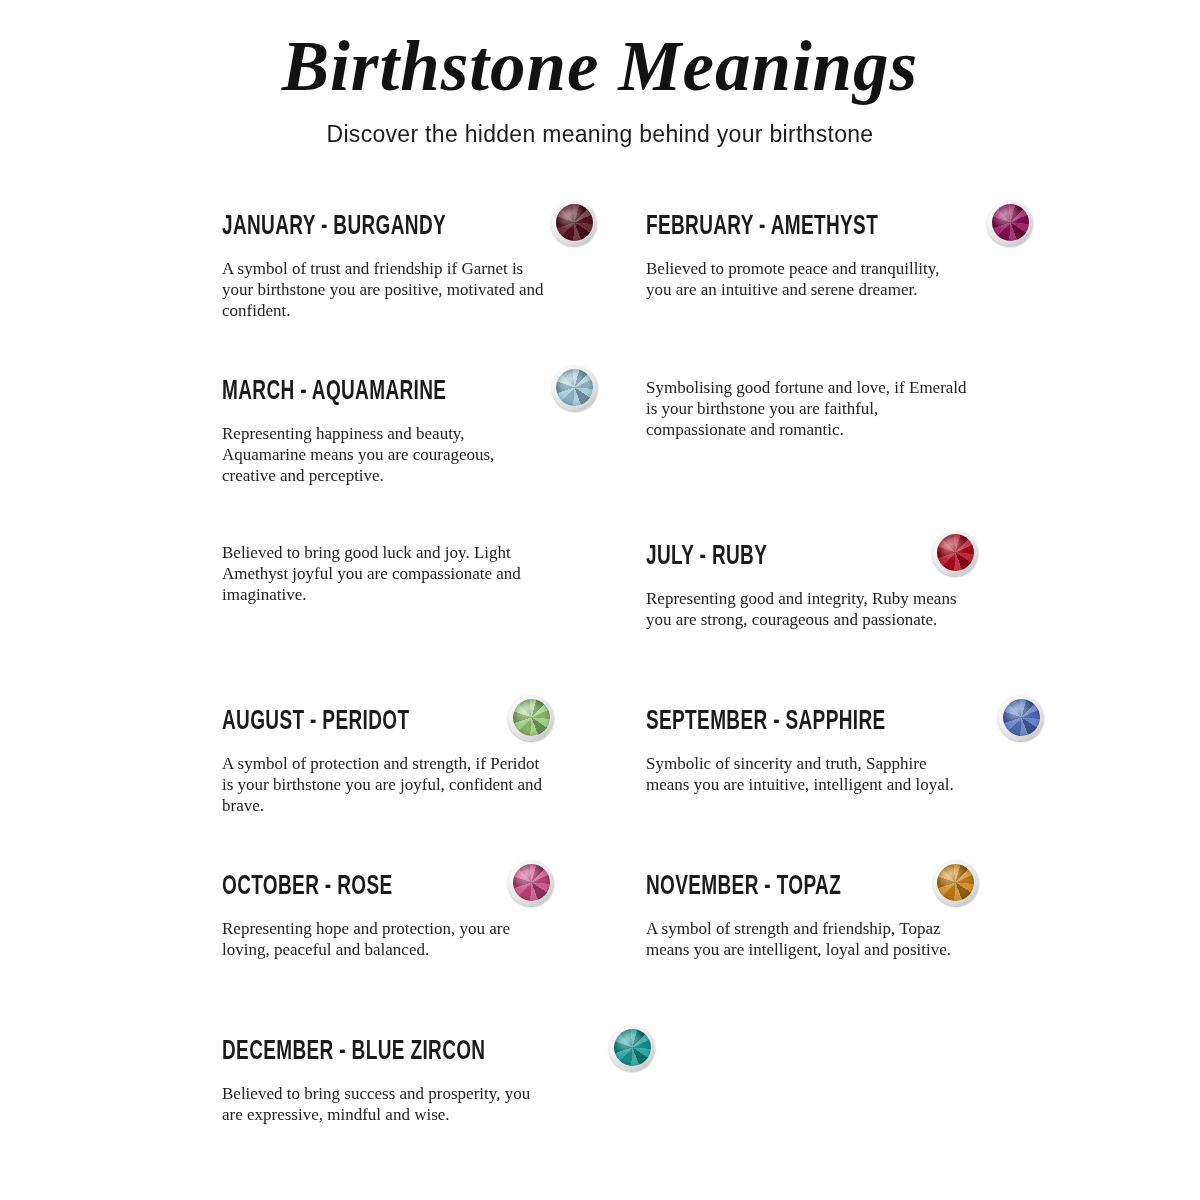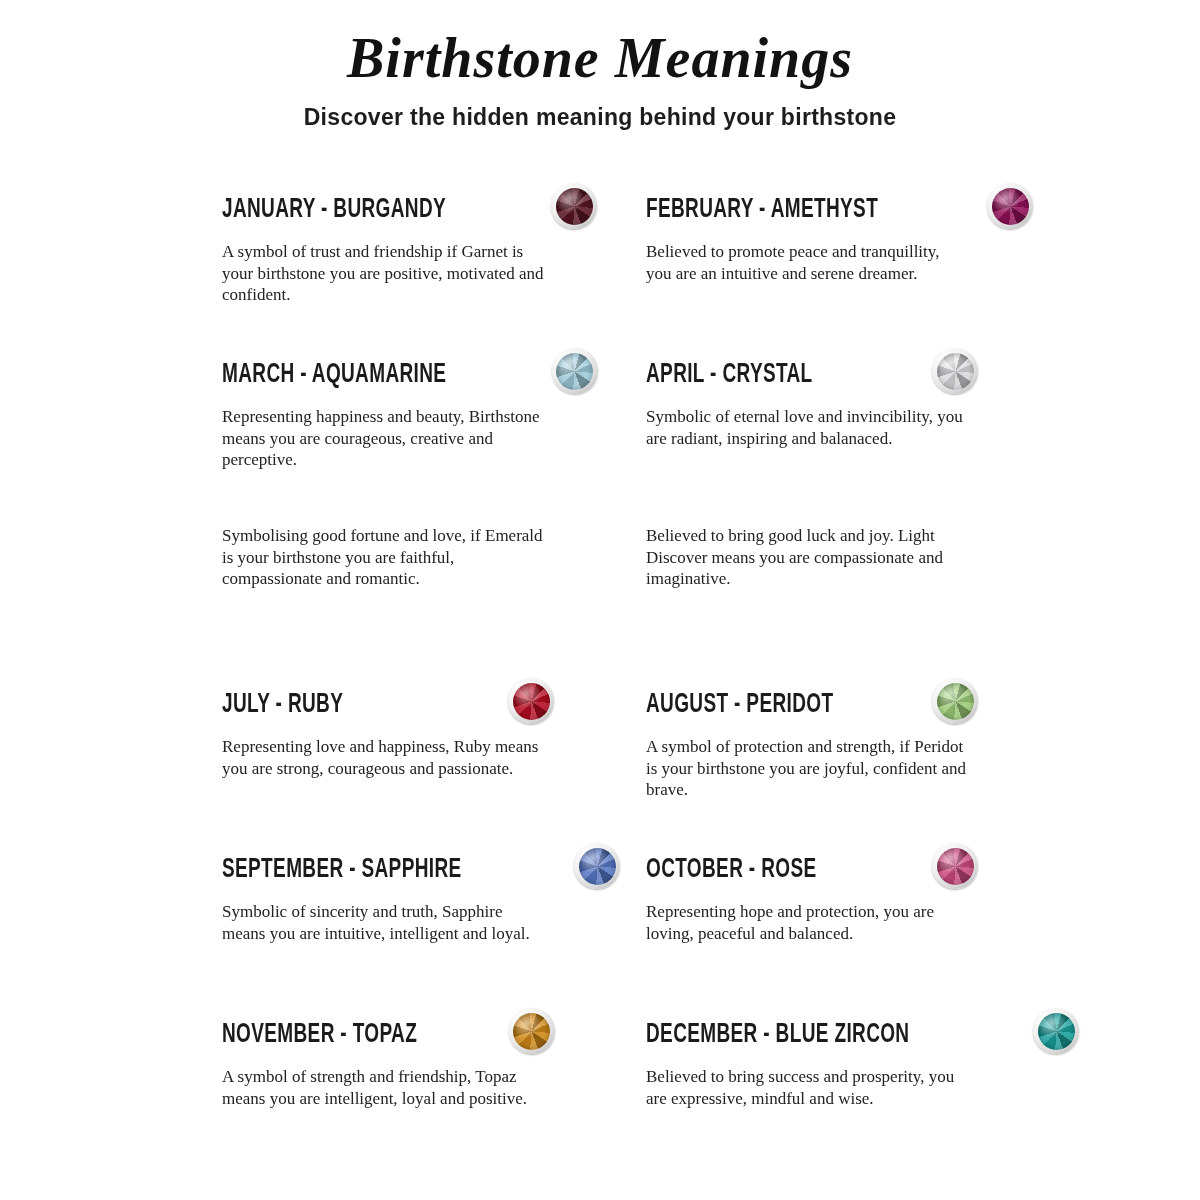--- a/index.html
+++ b/index.html
@@ -8,27 +8,27 @@
     background:#ffffff;
     font-family:"Liberation Serif", serif;
     color:#1c1c1c;
     overflow:hidden;
   }
   .header { text-align:center; padding-top:28px; }
   .title {
     margin:0;
     font-family:"Liberation Serif", serif;
     font-style:italic; font-weight:700;
-    font-size:56px; line-height:1.08;
+    font-size:71px; line-height:1.08;
     letter-spacing:1px; color:#121212;
   }
   .subtitle {
     margin:16px 0 16px;
     font-family:"Liberation Sans", sans-serif;
-    font-weight:700; font-size:23px; letter-spacing:.3px;
+    font-weight:400; font-size:23px; letter-spacing:.3px;
     color:#1d1d1d;
   }
   .grid {
     margin:52px auto 0;
     display:grid;
     grid-template-columns:332px 332px;
     column-gap:92px;
     grid-auto-rows:165px;
     justify-content:center;
   }
@@ -101,49 +101,40 @@
     <p class="entry-desc">Believed to promote peace and tranquillity, you are an intuitive and serene dreamer.</p>
   </section>
 
   <section class="entry">
     <div class="entry-head">
       <h2 class="entry-title">MARCH - AQUAMARINE</h2>
       <span class="gem" style="--gem: #a7d6e6;">
           <span class="gem-stone"></span>
         </span>
     </div>
-    <p class="entry-desc">Representing happiness and beauty, Birthstone means you are courageous, creative and perceptive.</p>
+    <p class="entry-desc">Representing happiness and beauty, Aquamarine means you are courageous, creative and perceptive.</p>
   </section>
 
-  <section class="entry">
-    <div class="entry-head">
-      <h2 class="entry-title">APRIL - CRYSTAL</h2>
-      <span class="gem" style="--gem: #e8e8ea;">
-          <span class="gem-stone"></span>
-        </span>
-    </div>
-    <p class="entry-desc">Symbolic of eternal love and invincibility, you are radiant, inspiring and balanaced.</p>
-  </section>
 
   <section class="entry">
     <p class="entry-desc">Symbolising good fortune and love, if Emerald is your birthstone you are faithful, compassionate and romantic.</p>
   </section>
 
   <section class="entry">
-    <p class="entry-desc">Believed to bring good luck and joy. Light Discover means you are compassionate and imaginative.</p>
+    <p class="entry-desc">Believed to bring good luck and joy. Light Amethyst joyful you are compassionate and imaginative.</p>
   </section>
 
   <section class="entry">
     <div class="entry-head">
       <h2 class="entry-title">JULY - RUBY</h2>
       <span class="gem" style="--gem: #c20d24;">
           <span class="gem-stone"></span>
         </span>
     </div>
-    <p class="entry-desc">Representing love and happiness, Ruby means you are strong, courageous and passionate.</p>
+    <p class="entry-desc">Representing good and integrity, Ruby means you are strong, courageous and passionate.</p>
   </section>
 
   <section class="entry">
     <div class="entry-head">
       <h2 class="entry-title">AUGUST - PERIDOT</h2>
       <span class="gem" style="--gem: #a5d77f;">
           <span class="gem-stone"></span>
         </span>
     </div>
     <p class="entry-desc">A symbol of protection and strength, if Peridot is your birthstone you are joyful, confident and brave.</p>

